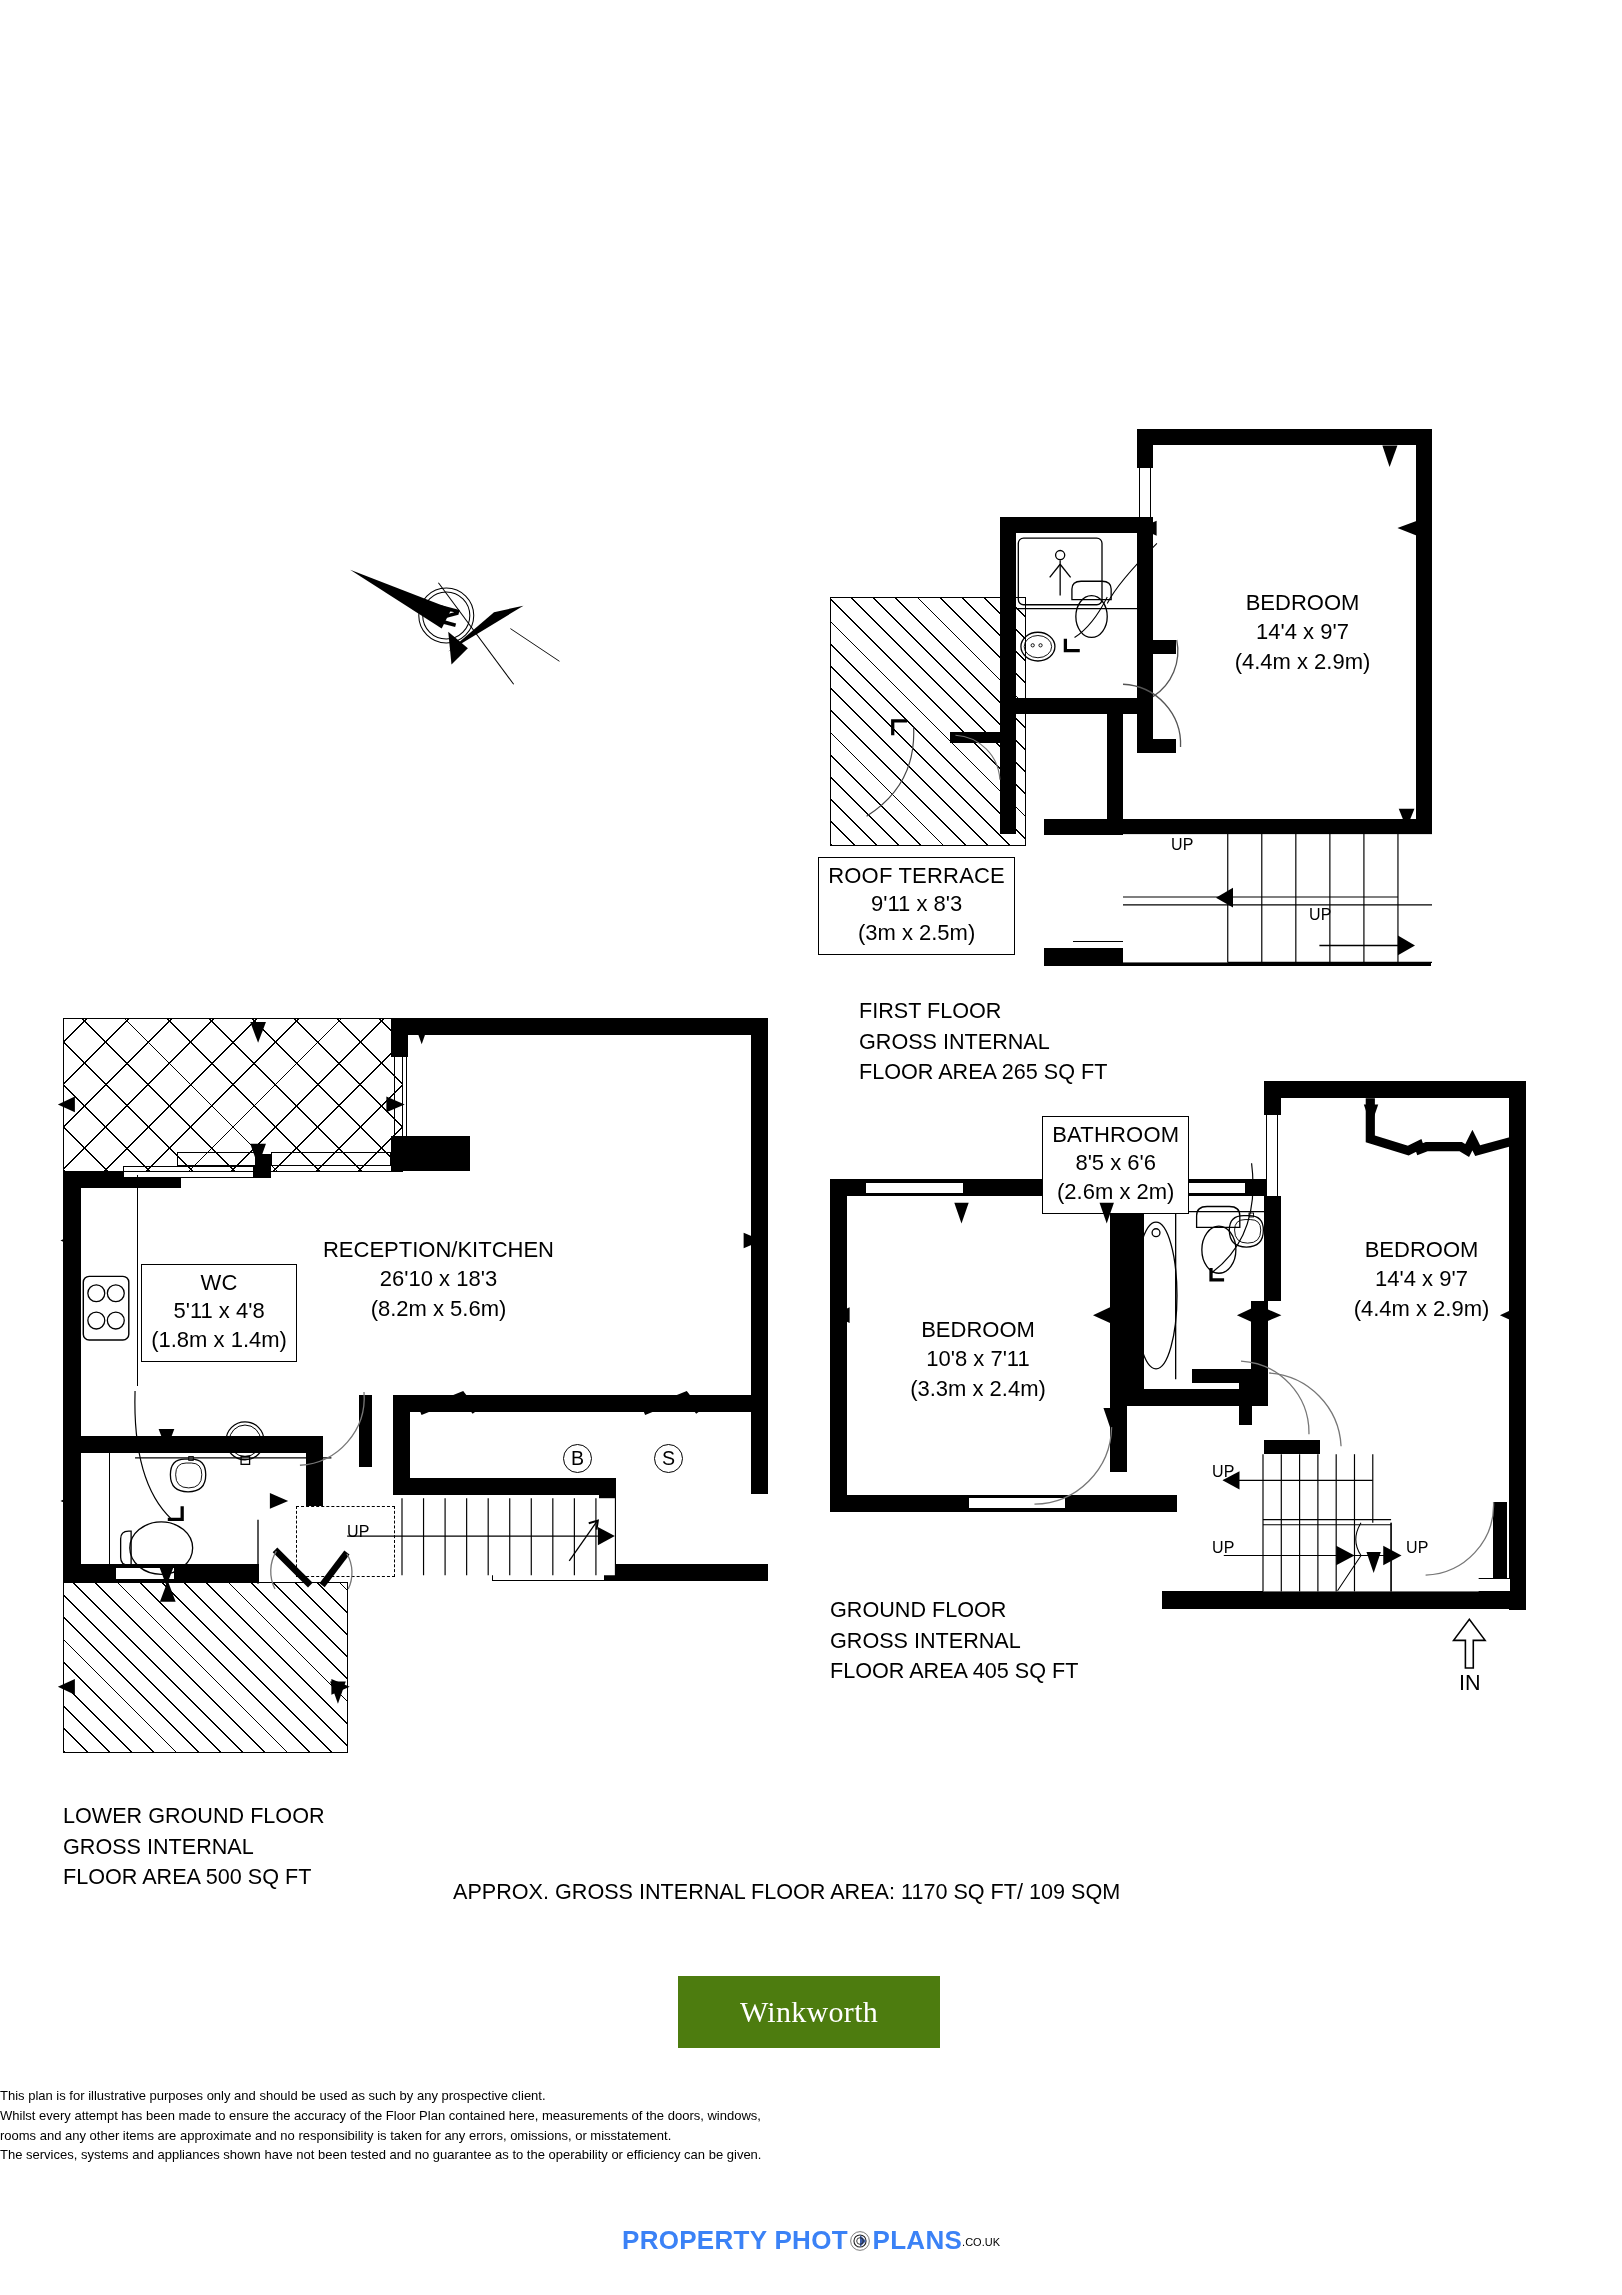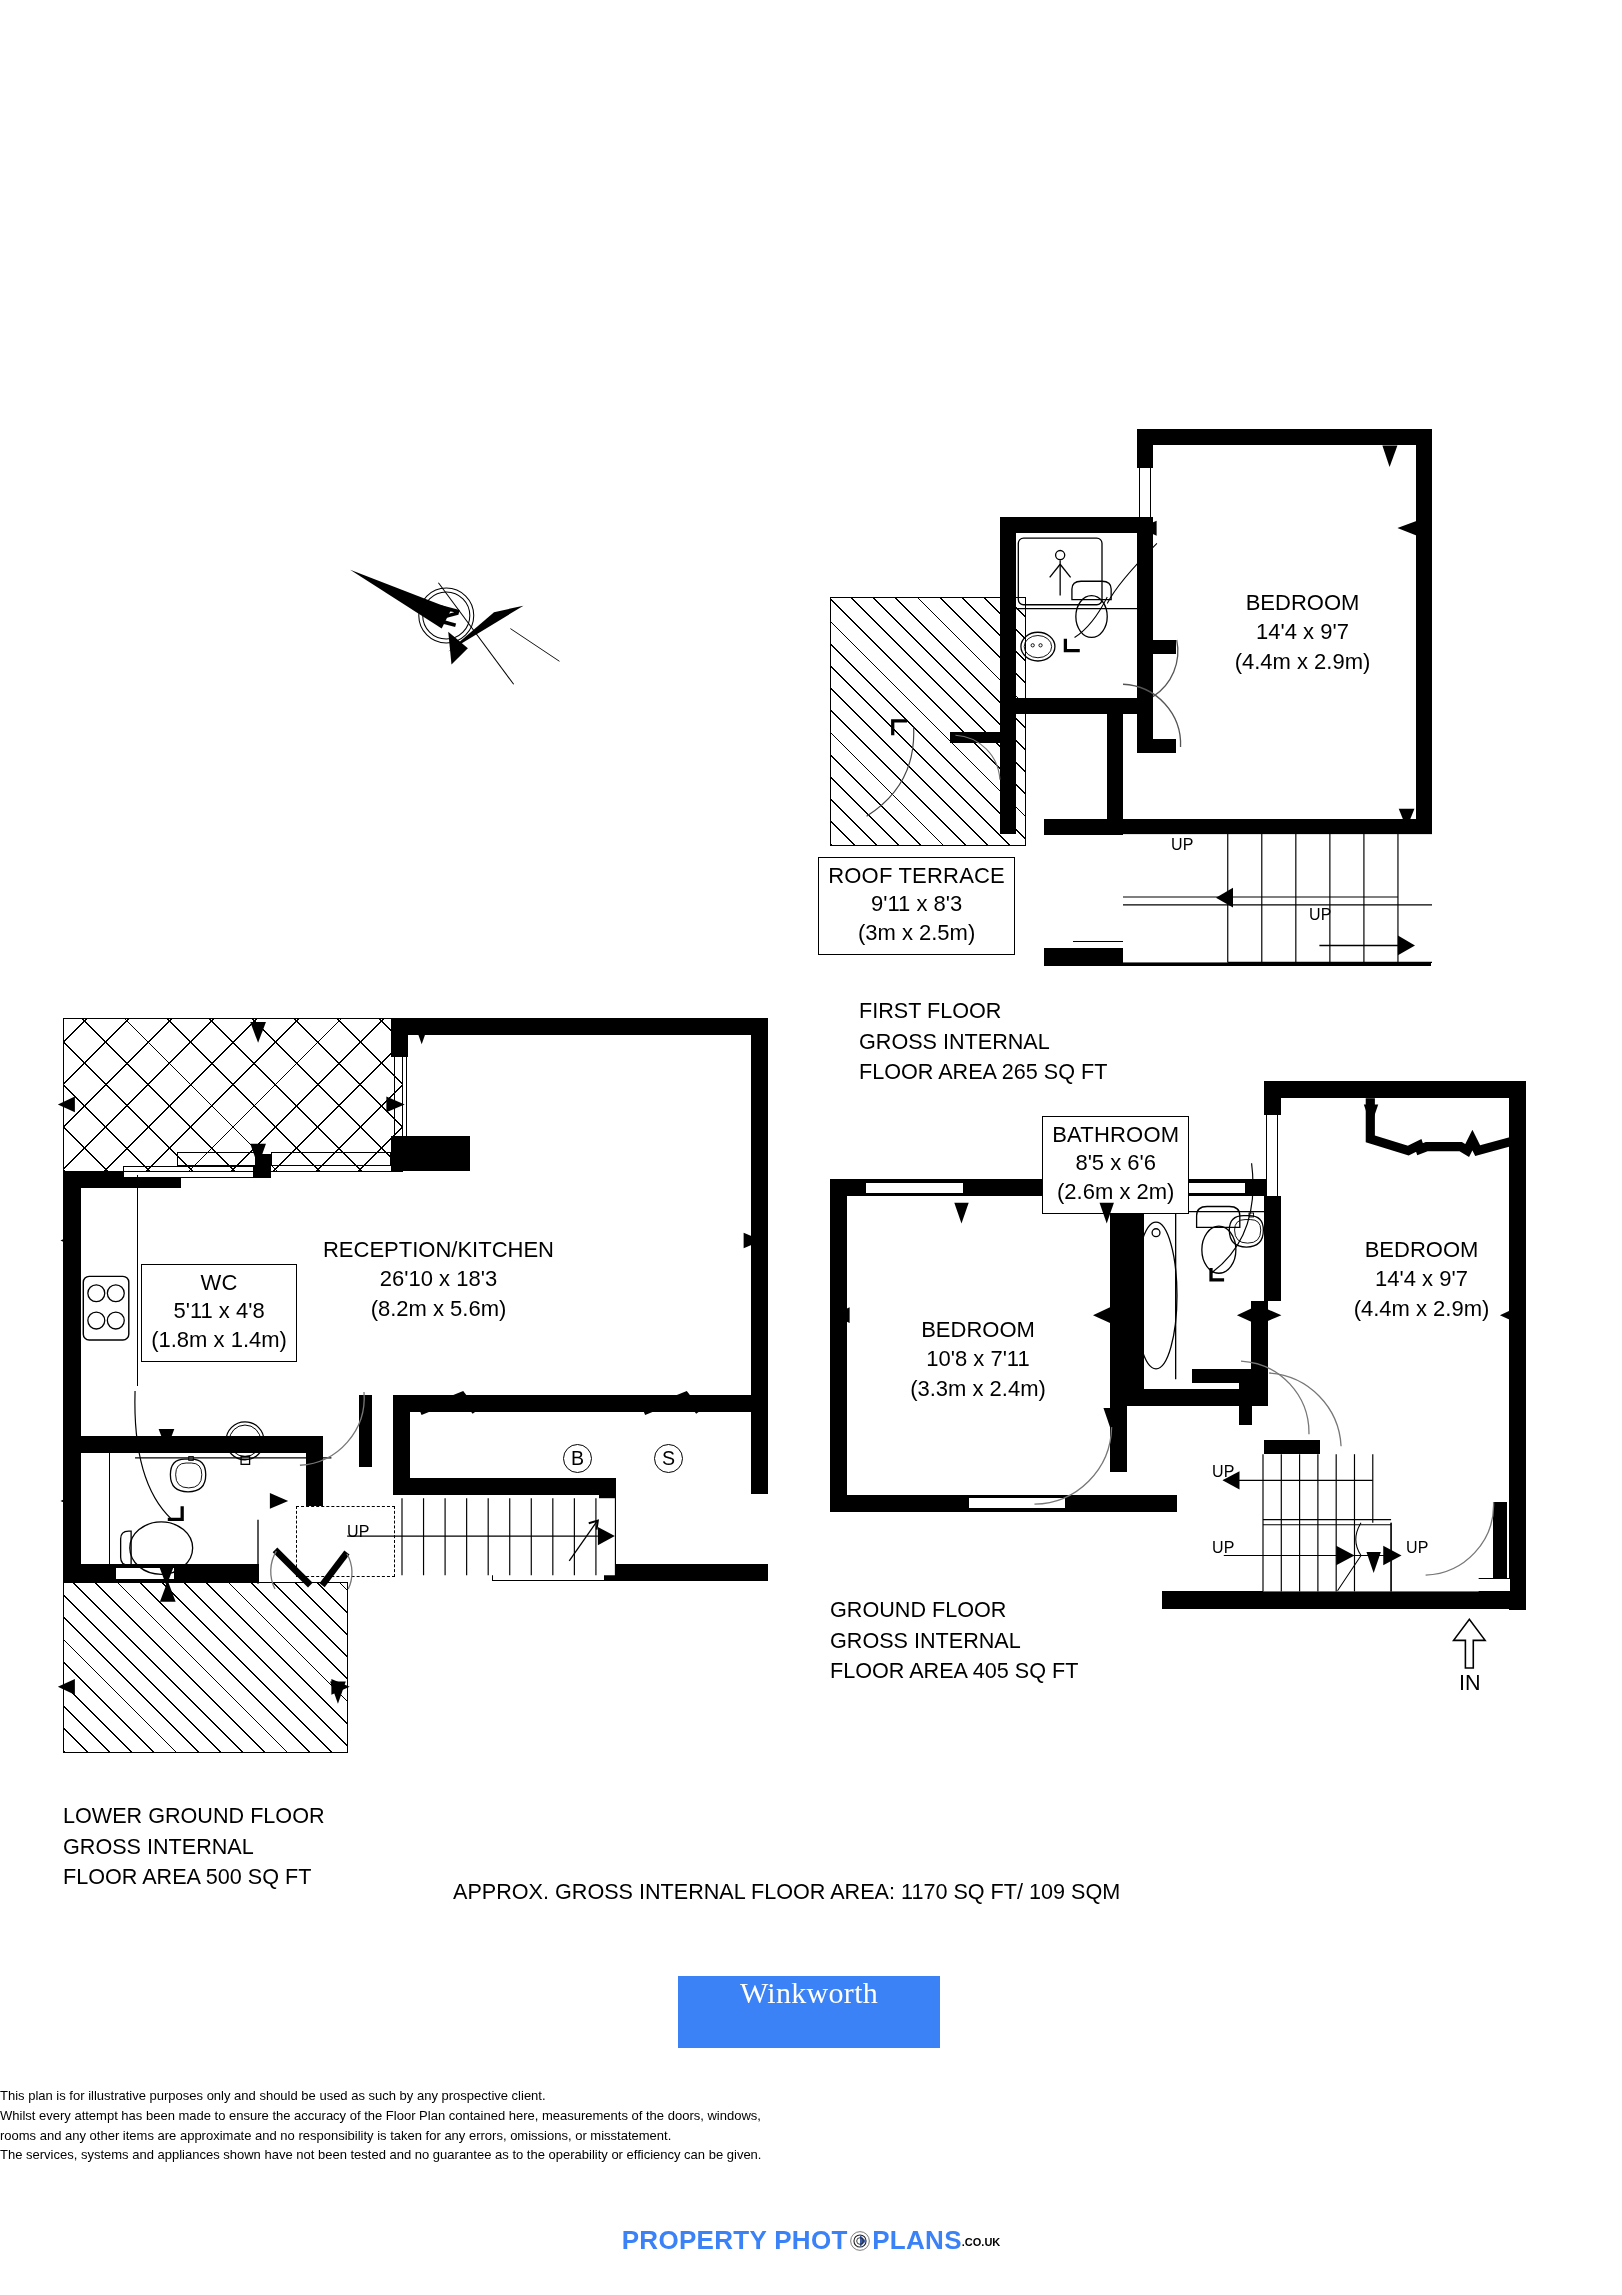--- a/index.html
+++ b/index.html
@@ -83,22 +83,22 @@
       repeating-linear-gradient(45deg, #000 0 1.3px, transparent 1.3px 30px),
       repeating-linear-gradient(-45deg, #000 0 1.3px, transparent 1.3px 30px);
     z-index: 5;
   }
   svg.overlay { position: absolute; overflow: visible; z-index: 30; }
   svg.overlay-top { position: absolute; overflow: visible; z-index: 50; }
 
   
   #logo-winkworth {
     position: absolute;
-    background: #3b82f6;
-    display: flex; align-items: flex-start; justify-content: center;
+    background: #4d7c0f;
+    display: flex; align-items: center; justify-content: center;
     z-index: 60;
   }
   #logo-winkworth span {
     color: #fff;
     font-family: "Liberation Serif", serif;
     font-size: 30px;
     letter-spacing: 0.3px;
   }
   .disclaimer {
     position: absolute;
@@ -111,21 +111,21 @@
     position: absolute;
     text-align: center;
     z-index: 60;
     width: 100%;
   }
   #ppp-logo .main {
     font-size: 26px; font-weight: bold; letter-spacing: 0.3px;
     color: #3b82f6;
     display: inline-block;
   }
-  #ppp-logo .dotuk { font-size: 11px; font-weight: bold; vertical-align: 2.6px; letter-spacing: 0; }
+  #ppp-logo .dotuk { font-size: 11px; font-weight: normal; vertical-align: 2.6px; letter-spacing: 0; }
   #ppp-logo .tag {
     font-size: 9.8px; letter-spacing: 2.2px; color: #555;
     margin-top: 1.3px;
     font-family: "DejaVu Sans Mono", monospace;
   }
   .shutter {
     display:inline-block; width: 22px; height: 22px; vertical-align: -3.3px;
     margin: 0 1.3px;
   }
 </style>

